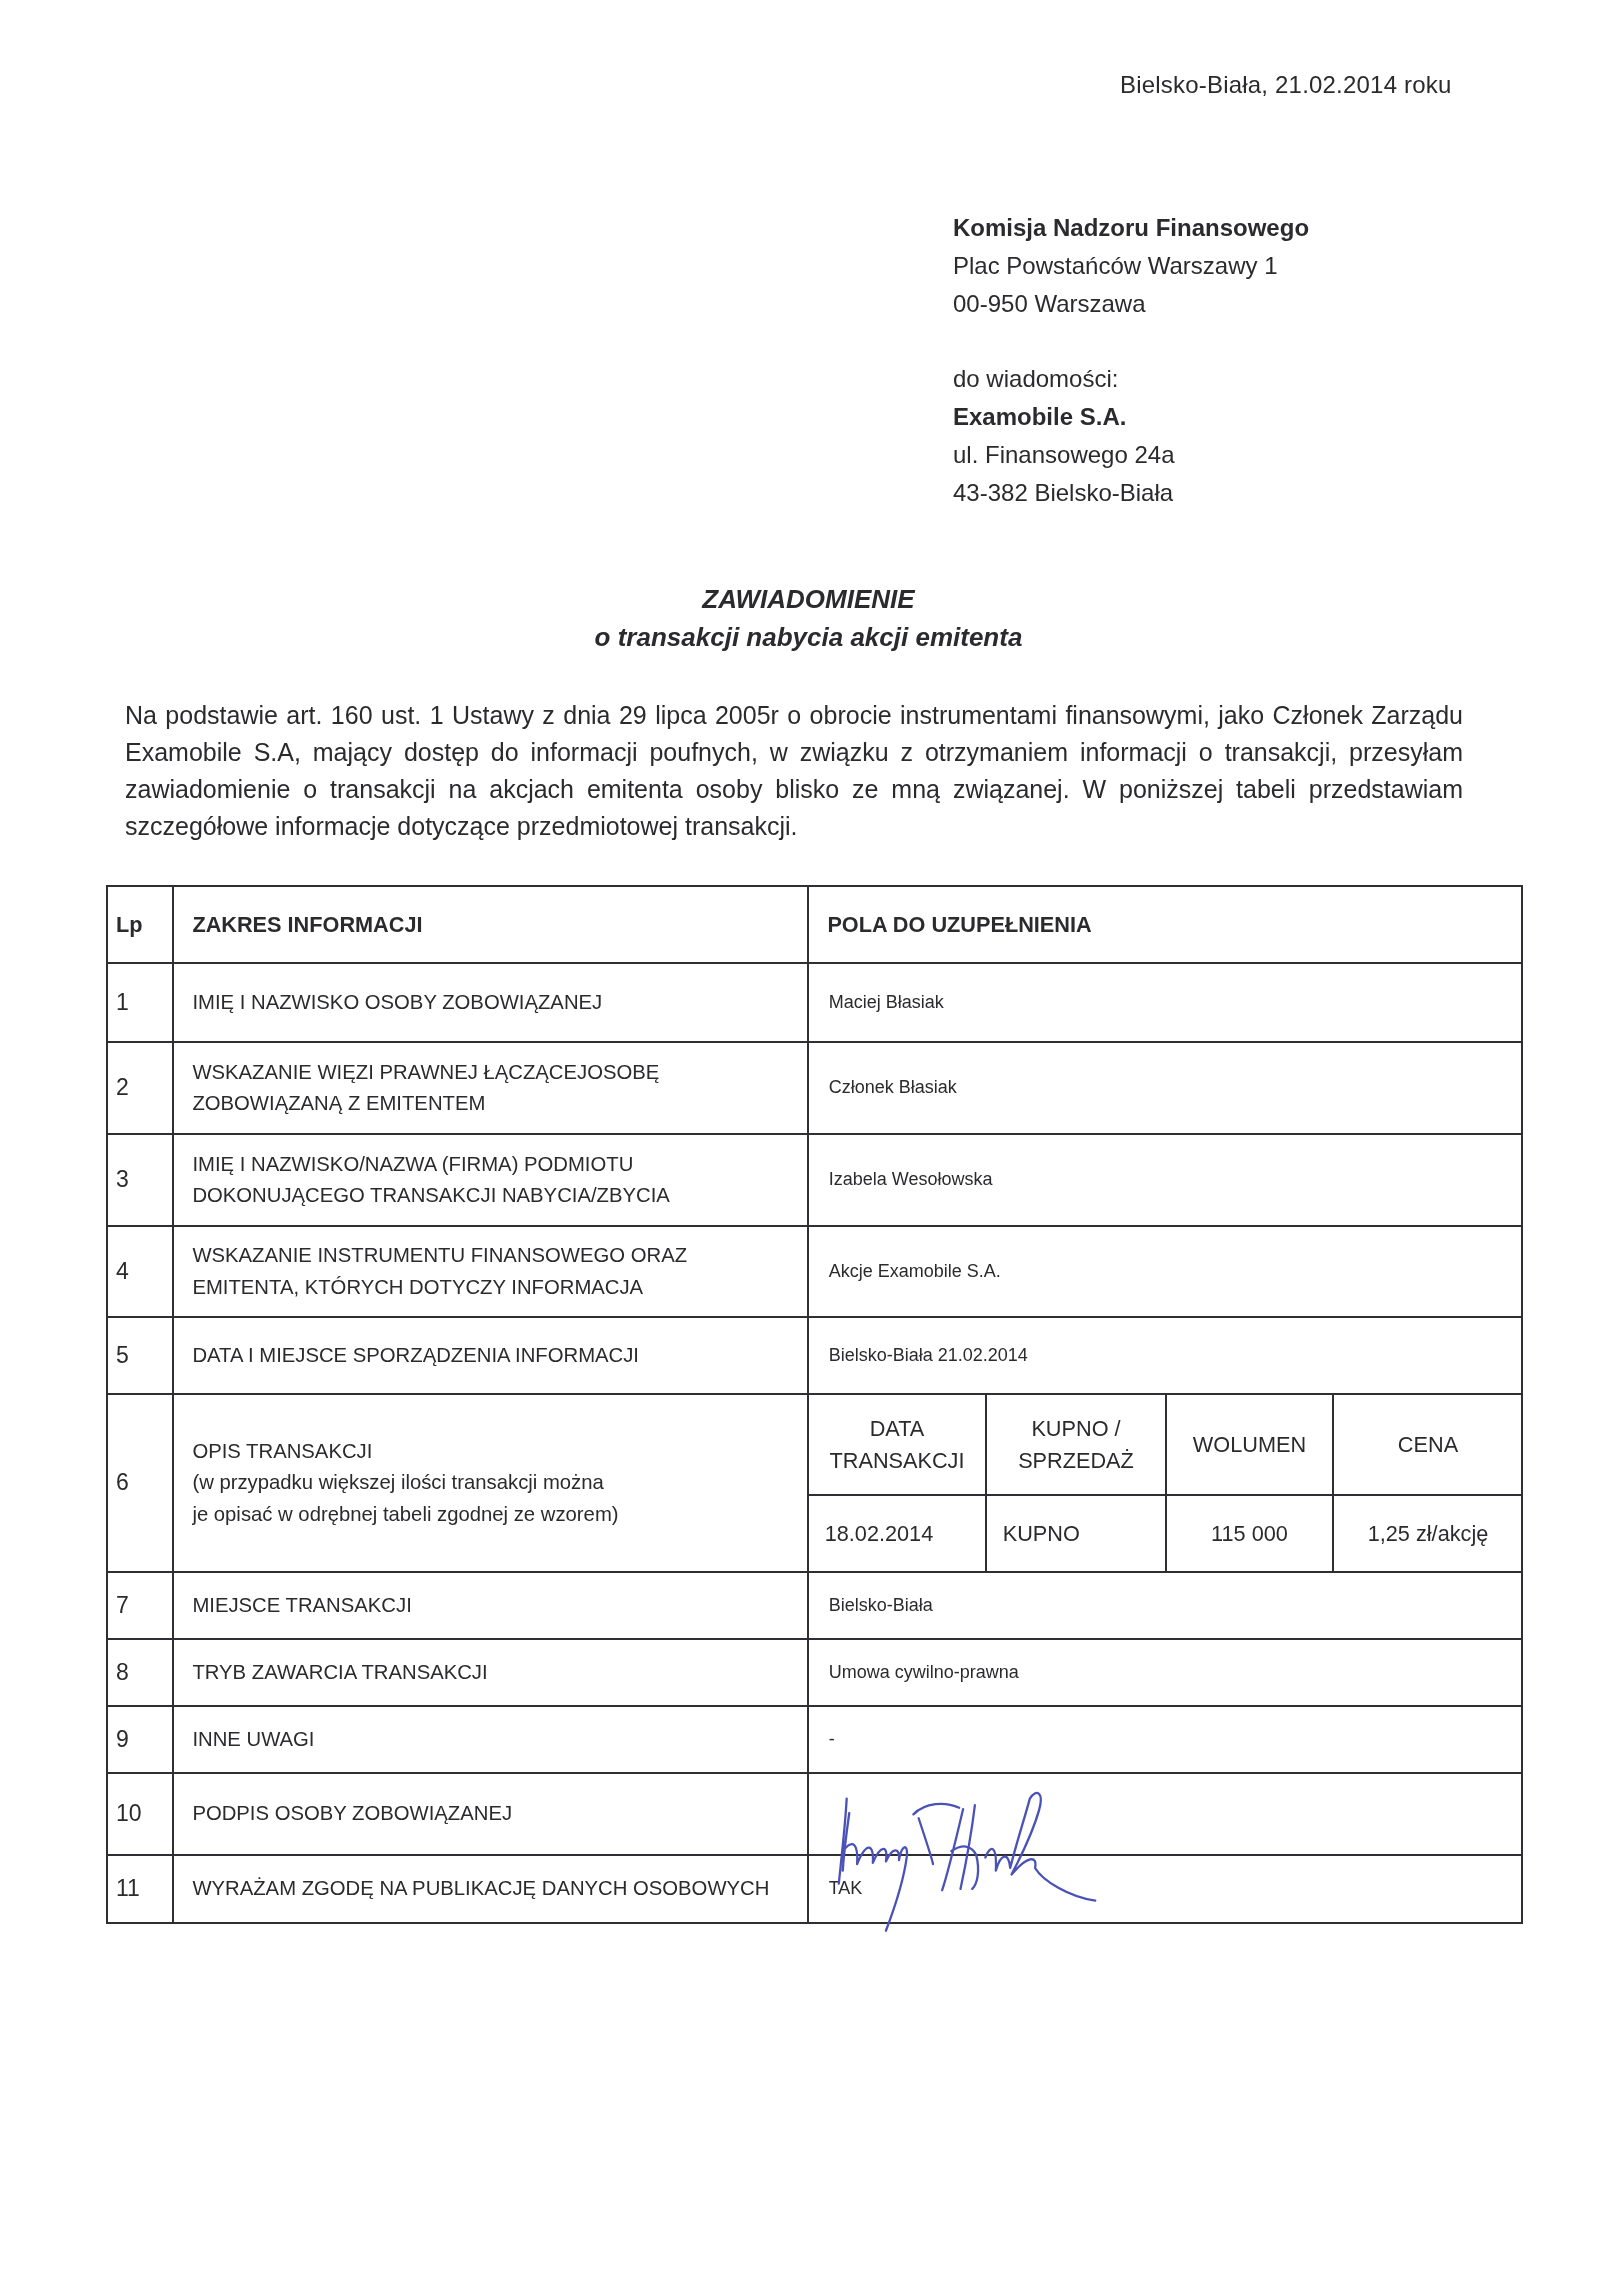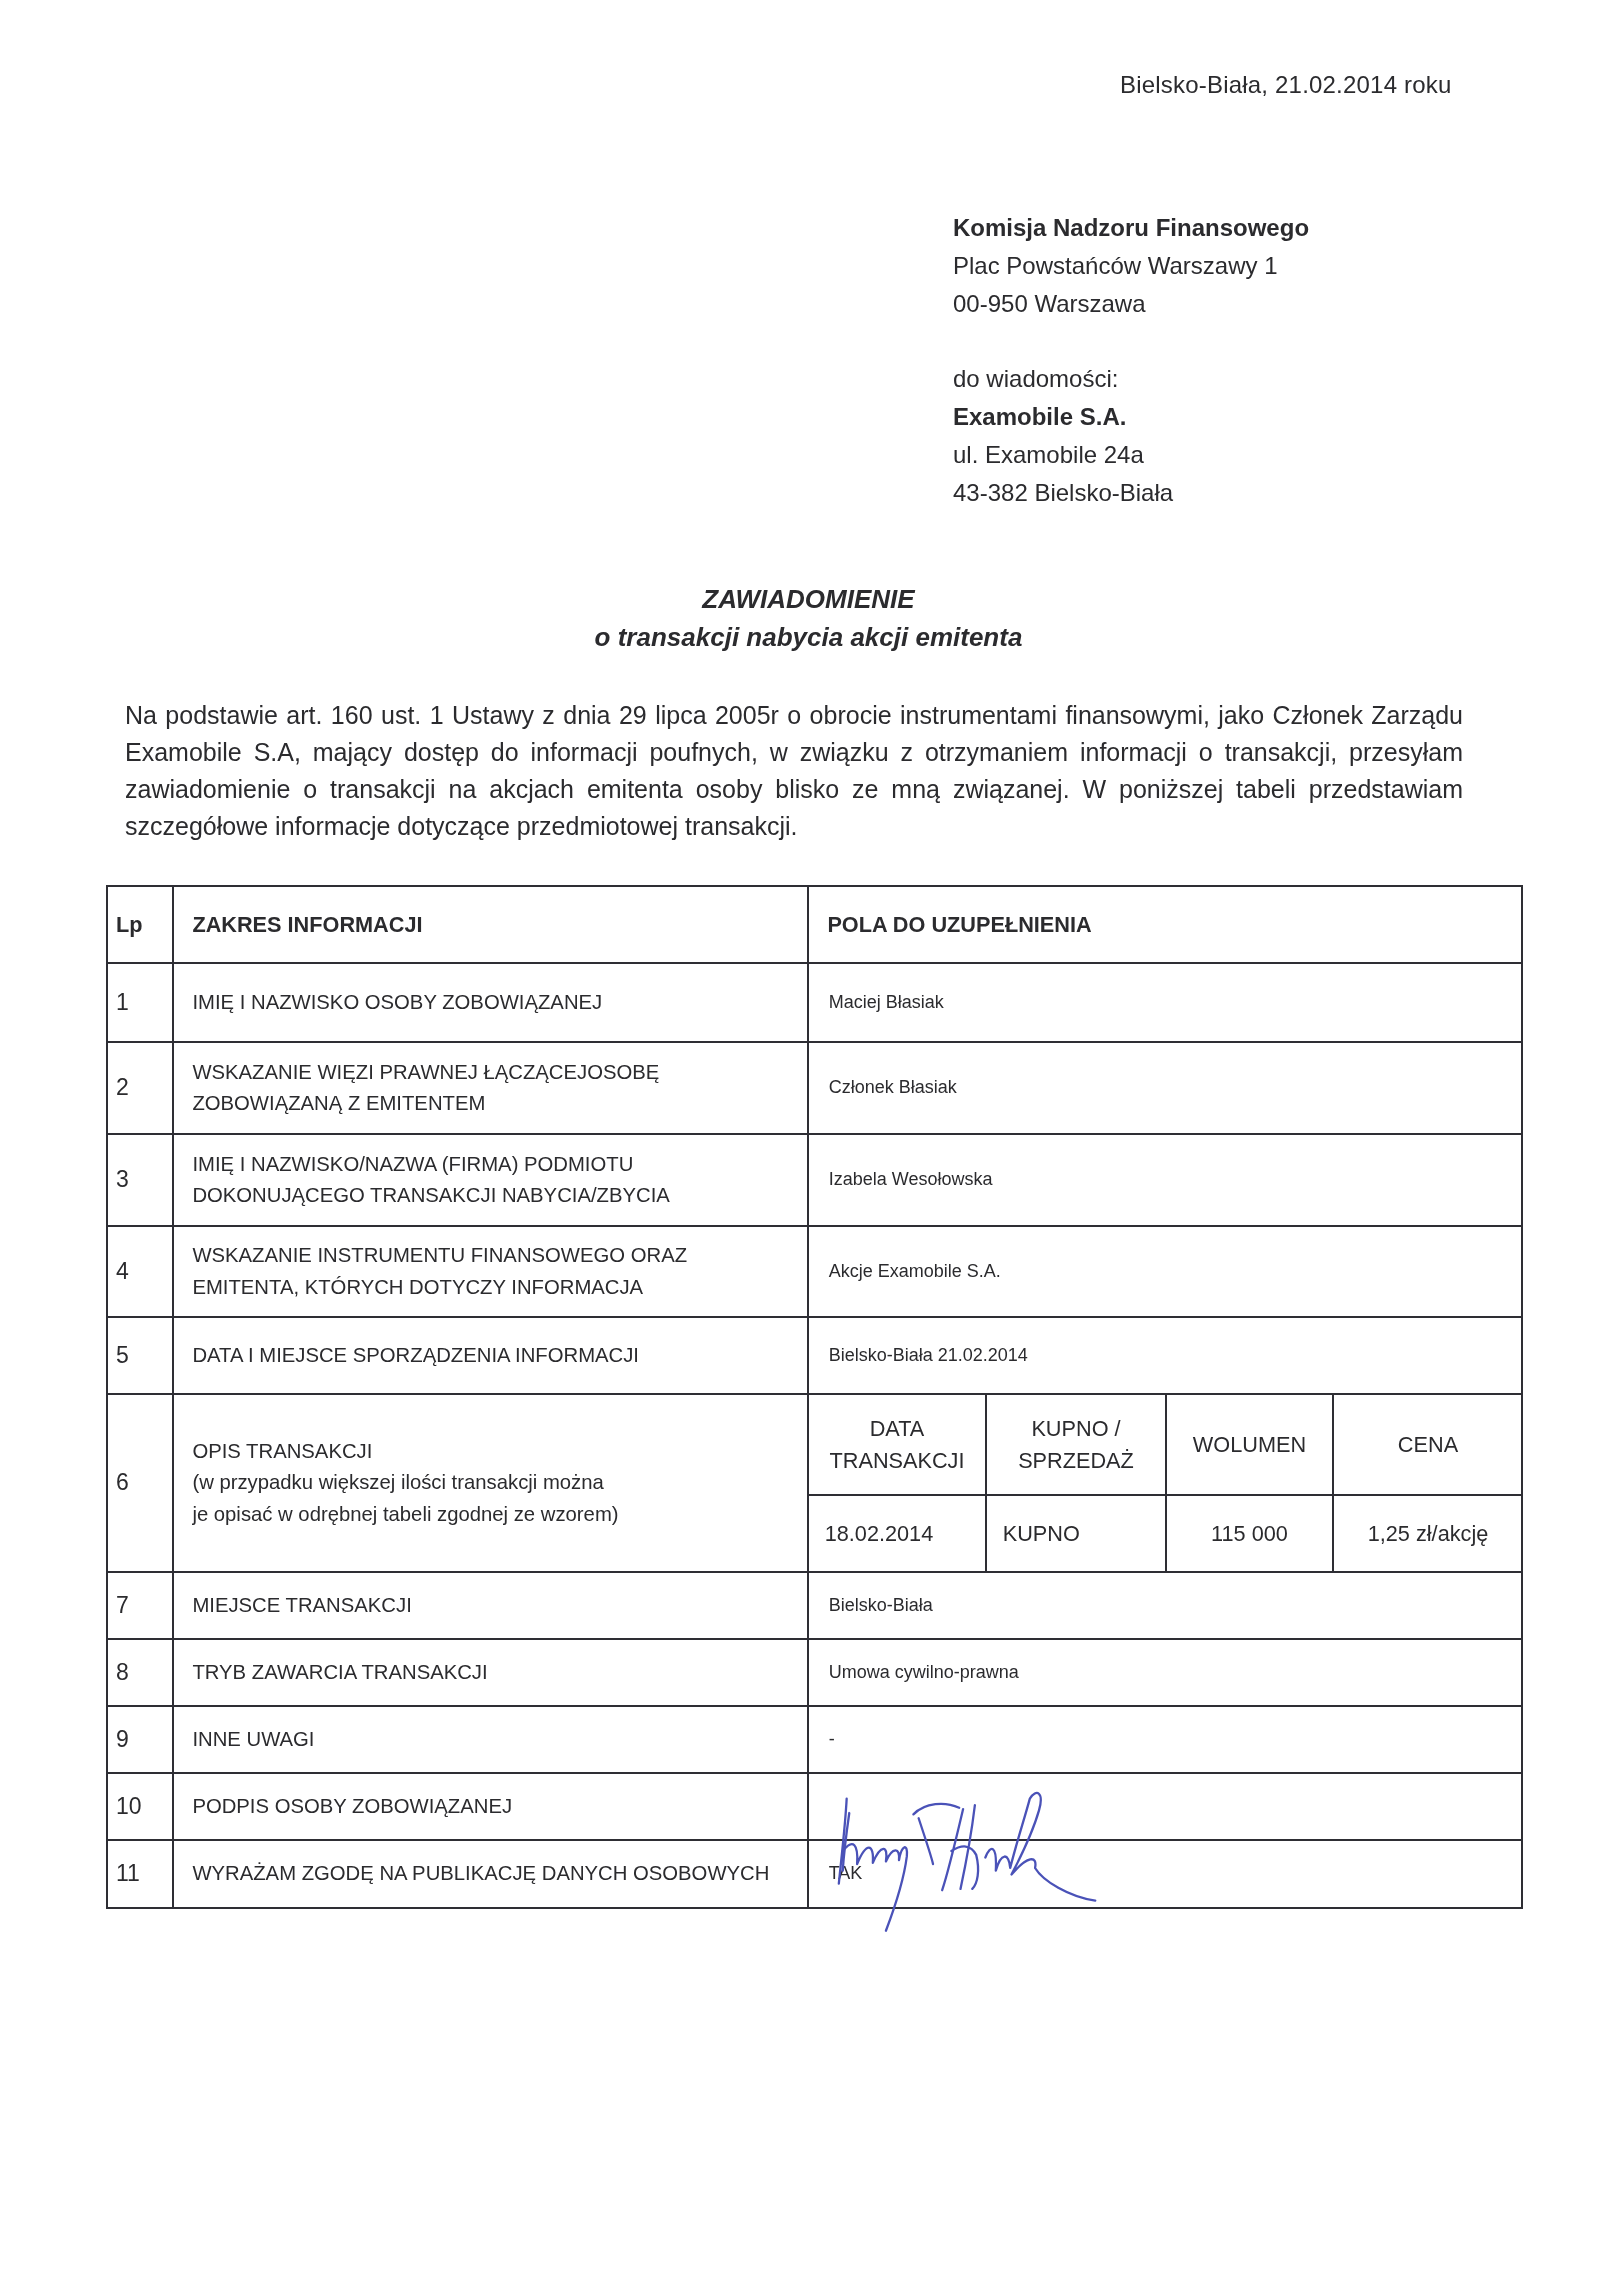--- a/index.html
+++ b/index.html
@@ -53,21 +53,21 @@
 
 <div class="abs recipient r1">
   <div class="bold">Komisja Nadzoru Finansowego</div>
   <div>Plac Powstańców Warszawy 1</div>
   <div>00-950 Warszawa</div>
 </div>
 
 <div class="abs recipient r2">
   <div>do wiadomości:</div>
   <div class="bold">Examobile S.A.</div>
-  <div>ul. Examobile 24a</div>
+  <div>ul. Finansowego 24a</div>
   <div>43-382 Bielsko-Biała</div>
 </div>
 
 <div class="abs title-block">
   <div>ZAWIADOMIENIE</div>
   <div>o transakcji nabycia akcji emitenta</div>
 </div>
 
 <div class="abs intro">Na podstawie art. 160 ust. 1 Ustawy z dnia 29 lipca 2005r o obrocie instrumentami finansowymi, jako Członek Zarządu Examobile S.A, mający dostęp do informacji poufnych, w związku z otrzymaniem informacji o transakcji, przesyłam zawiadomienie o transakcji na akcjach emitenta osoby blisko ze mną związanej. W poniższej tabeli przedstawiam szczegółowe informacje dotyczące przedmiotowej transakcji.</div>
 
@@ -163,21 +163,21 @@
   <tr style="height:67px">
     <td class="lp">8</td>
     <td>TRYB ZAWARCIA TRANSAKCJI</td>
     <td class="value">Umowa cywilno-prawna</td>
   </tr>
   <tr style="height:67px">
     <td class="lp">9</td>
     <td>INNE UWAGI</td>
     <td class="value">-</td>
   </tr>
-  <tr style="height:67px">
+  <tr style="height:82px">
     <td class="lp">10</td>
     <td>PODPIS OSOBY ZOBOWIĄZANEJ</td>
     <td class="value"></td>
   </tr>
   <tr style="height:68px">
     <td class="lp">11</td>
     <td>WYRAŻAM ZGODĘ NA PUBLIKACJĘ DANYCH OSOBOWYCH</td>
     <td class="value">TAK</td>
   </tr>
 </tbody>

